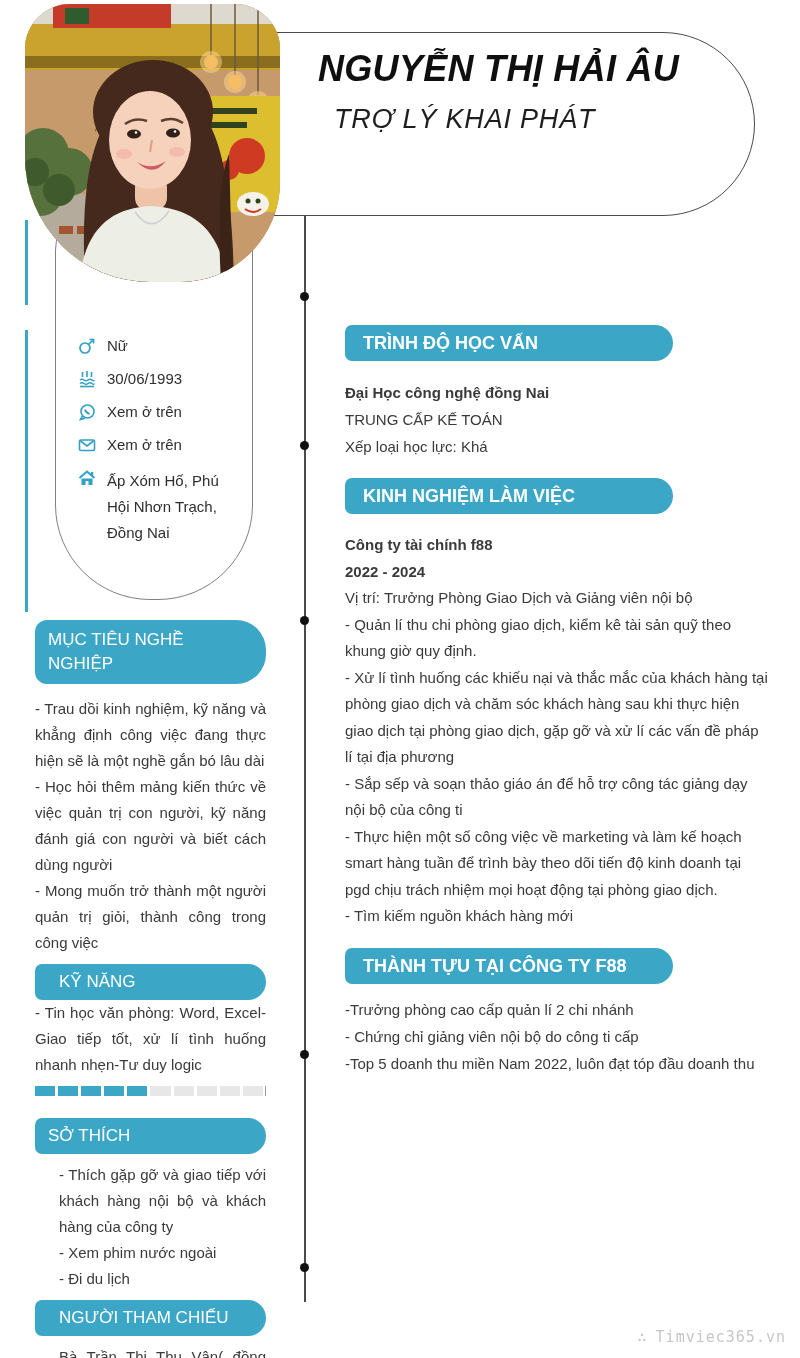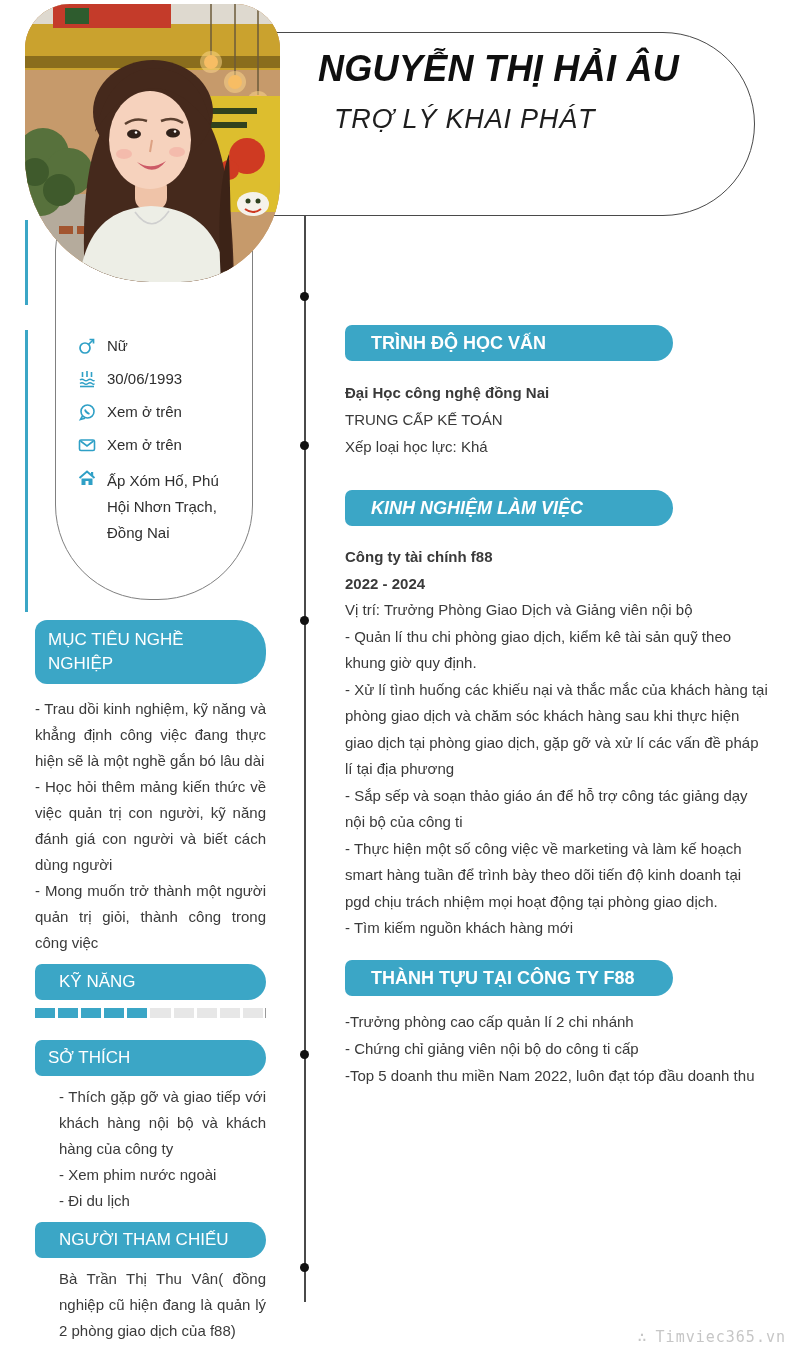--- a/index.html
+++ b/index.html
@@ -39,36 +39,36 @@
   .contact-item .txt{font-size:15px;line-height:20px;color:#2e2e2e;}
   .contact-item.address .txt{line-height:26px;}
   
   .pill{
     background:var(--accent);color:#fff;font-weight:normal;font-size:17px;line-height:24px;
     padding:6px 14px 6px 13px;border-radius:10px 26px 26px 10px;width:100%;
   }
   .pill.two{padding:8px 32px 8px 13px;border-radius:12px 30px 30px 12px;}
   .pill-r{
     background:var(--accent);color:#fff;font-weight:bold;font-size:18px;line-height:22px;
-    padding:7px 26px;border-radius:10px 26px 26px 10px;width:328px;
+    padding:7px 18px;border-radius:10px 26px 26px 10px;width:328px;
   }
   
   .left-col{position:absolute;left:35px;top:620px;width:231px;z-index:4;}
   .left-col p{margin:0;font-size:15px;line-height:26px;text-align:justify;color:var(--ink);}
   .sec-body{margin-top:12px;}
   .mt8{margin-top:8px;padding-left:24px;} .mt10{margin-top:22px;}
   .skill-bar{display:flex;gap:3px;margin-top:8px;height:10px;align-items:stretch;border-right:1px solid #9a9a9a;padding-right:2px;}
   .skill-bar .seg{flex:1;background:#e7e7e7;}
   .skill-bar .seg.filled{background:var(--accent);}
   .right-col{position:absolute;left:345px;top:325px;width:424px;z-index:4;}
   .right-col p{margin:0;font-size:15px;line-height:26.5px;color:var(--ink);}
   .bold-line{font-weight:bold;font-size:16px;color:#303030;line-height:24px;}
   .edu-body{margin-top:18px;}
   .edu-body p{line-height:27px;}
-  .exp-pill{margin-top:30px;font-style:italic;}
+  .exp-pill{margin-top:18px;}
   .exp-body{margin-top:18px;}
   .ach-pill{margin-top:18px;}
   .ach-body{margin-top:12px;}
   .ach-body p{line-height:27px;}
   
   .footer{
     position:absolute;right:14px;bottom:12px;color:#c6c6c6;font-size:15px;
     font-family:"DejaVu Sans Mono","Liberation Mono",monospace;letter-spacing:1px;z-index:5;
     display:flex;gap:8px;align-items:center;
   }
@@ -212,20 +212,21 @@
 
 <div class="left-col">
   <div class="pill two">MỤC TIÊU NGHỀ NGHIỆP</div>
   <div class="sec-body">
     <p>- Trau dồi kinh nghiệm, kỹ năng và khẳng định công việc đang thực hiện sẽ là một nghề gắn bó lâu dài</p>
     <p>- Học hỏi thêm mảng kiến thức về việc quản trị con người, kỹ năng đánh giá con người và biết cách dùng người</p>
     <p>- Mong muốn trở thành một người quản trị giỏi, thành công trong công việc</p>
   </div>
 
   <div class="pill mt8">KỸ NĂNG</div>
+  <p class="mt10">- Tin học văn phòng: Word, Excel- Giao tiếp tốt, xử lí tình huống nhanh nhẹn-Tư duy logic</p>
   <div class="skill-bar">
       <div class="seg filled"></div>
       <div class="seg filled"></div>
       <div class="seg filled"></div>
       <div class="seg filled"></div>
       <div class="seg filled"></div>
       <div class="seg"></div>
       <div class="seg"></div>
       <div class="seg"></div>
       <div class="seg"></div>

